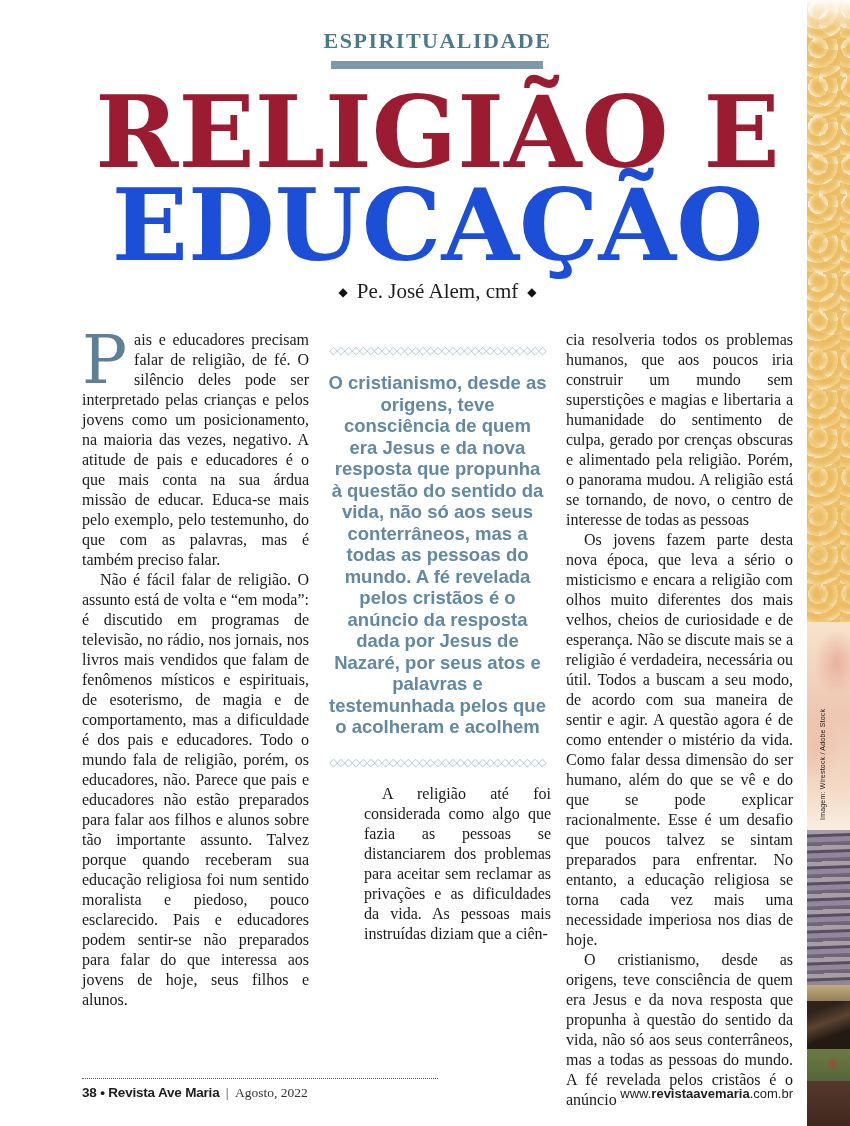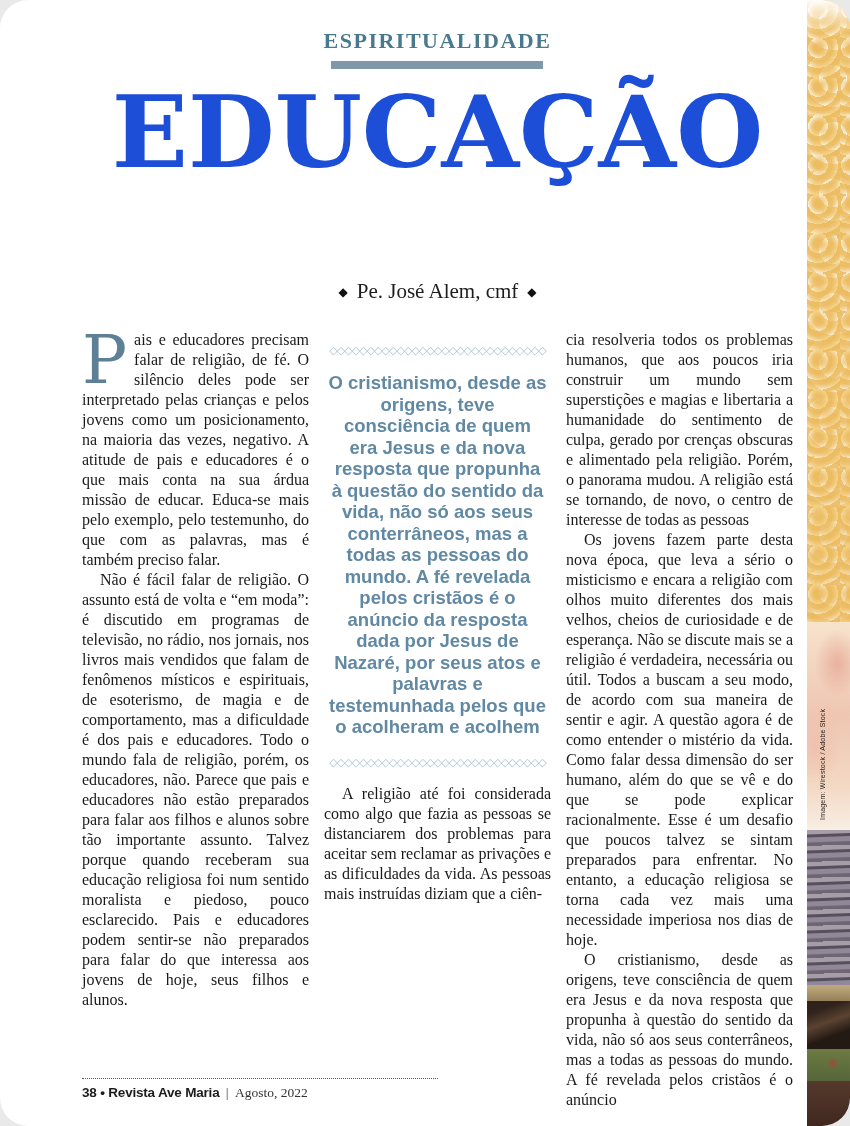--- a/index.html
+++ b/index.html
@@ -1,21 +1,21 @@
 <!DOCTYPE html>
 <html lang="pt"><head>
 <meta charset="utf-8">
 <style>
   * { margin:0; padding:0; box-sizing:border-box; }
   html,body { background:#e9e9e9; }
   body { font-family:"Liberation Serif", serif; }
 
   .page {
     position:relative; width:850px; height:1126px; margin:0 auto;
-    background:#ffffff; overflow:hidden;border-radius:28px;
+    background:#ffffff; overflow:hidden;
   }
 
   
   .photo-strip { position:absolute; top:0; right:0; width:43px; height:1126px; }
   .photo-top {
     position:absolute; top:0; left:0; right:0; height:622px;
     background:
       linear-gradient(180deg, rgba(255,255,255,.95) 0, rgba(255,255,255,0) 34px),
       repeating-radial-gradient(circle at 11px 9px, rgba(233,181,84,.75) 0 4px, rgba(233,181,84,0) 10px),
       repeating-radial-gradient(circle at 26px 22px, rgba(243,205,125,.85) 0 6px, rgba(243,205,125,0) 14px),
@@ -91,21 +91,21 @@
   .divider {
     text-align:center; color:#a8c0cd; font-size:11px; letter-spacing:-1px;
     line-height:14px; margin:14px 0 10px 0; white-space:nowrap; overflow:hidden;
     font-family:"DejaVu Sans",sans-serif;
   }
   .pull-quote {
     font-family:"Liberation Sans",sans-serif; font-weight:bold;
     color:#6189a4; font-size:18.5px; line-height:21.5px; text-align:center;
     padding:4px 4px; text-indent:0 !important;
   }
-  .after-quote { text-indent:18px; margin-top:14px; }
+  .after-quote { text-indent:18px; margin-top:14px;margin-left:40px; }
 
   
   .footer-rule { position:absolute; top:1078px; left:82px; width:356px; border-top:1px dotted #5a5a5a; }
   .footer-left {
     position:absolute; top:1085px; left:82px;
     font-family:"Liberation Sans",sans-serif; font-size:13.5px; color:#1c1c1c;text-align:center;
   }
   .footer-left .mag { font-weight:bold; letter-spacing:-.2px; }
   .footer-left .sep { color:#8a8a8a; padding:0 6px; font-weight:normal; }
   .footer-left .date { font-family:"Liberation Serif",serif; font-size:13.5px; color:#333; }
@@ -128,20 +128,21 @@
     <div class="photo-shadow"></div>
     <div class="photo-grass"></div>
     <div class="photo-base"></div>
   </div>
   <div class="photo-credit">Imagem: Wirestock / Adobe Stock</div>
 
   <div class="kicker">ESPIRITUALIDADE</div>
   <div class="kicker-bar"></div>
 
   <h1 class="article-title">
+    <div class="title-line1">RELIGIÃO E</div>
     <div class="title-line2">EDUCAÇÃO</div>
   </h1>
 
   <div class="byline">
     <span class="orn">◆</span><span>Pe. José Alem, cmf</span><span class="orn">◆</span>
   </div>
 
   <div class="columns">
 
     <div class="col">
@@ -161,14 +162,17 @@
       <p>Os jovens fazem parte desta nova época, que leva a sério o misticismo e encara a religião com olhos muito diferentes dos mais velhos, cheios de curiosidade e de esperança. Não se discute mais se a religião é verdadeira, necessária ou útil. Todos a buscam a seu modo, de acordo com sua maneira de sentir e agir. A questão agora é de como entender o mistério da vida. Como falar dessa dimensão do ser humano, além do que se vê e do que se pode explicar racionalmente. Esse é um desafio que poucos talvez se sintam preparados para enfrentar. No entanto, a educação religiosa se torna cada vez mais uma necessidade imperiosa nos dias de hoje.</p>
       <p>O cristianismo, desde as origens, teve consciência de quem era Jesus e da nova resposta que propunha à questão do sentido da vida, não só aos seus conterrâneos, mas a todas as pessoas do mundo. A fé revelada pelos cristãos é o anúncio</p>
     </div>
 
   </div>
 
   <div class="footer-rule"></div>
   <div class="footer-left">
     <span class="mag">38</span><span class="mag"> </span><span class="mag">•</span><span class="mag"> </span><span class="mag">Revista Ave Maria</span><span class="sep">|</span><span class="date">Agosto, 2022</span>
   </div>
+  <div class="footer-right">
+    <span>www.</span><span class="bold">revistaavemaria</span><span>.com.br</span>
+  </div>
 
 </div>
 
 </body></html>

